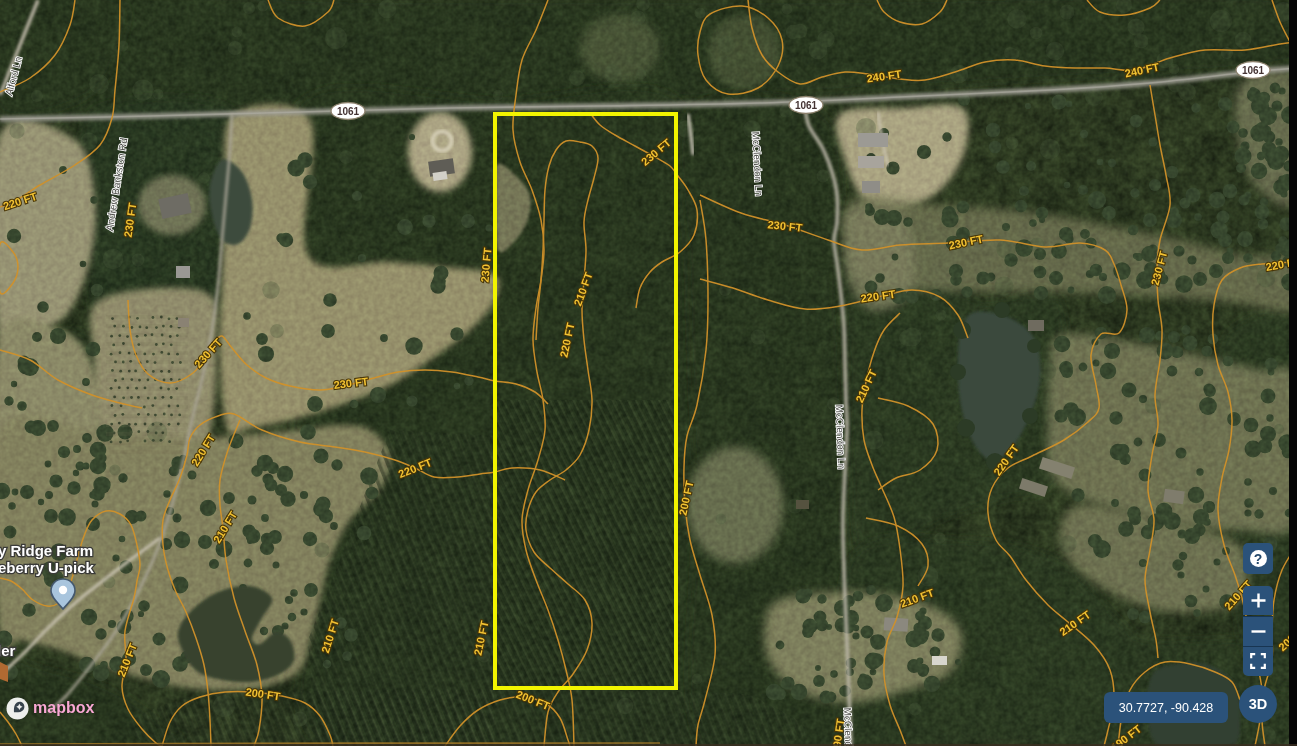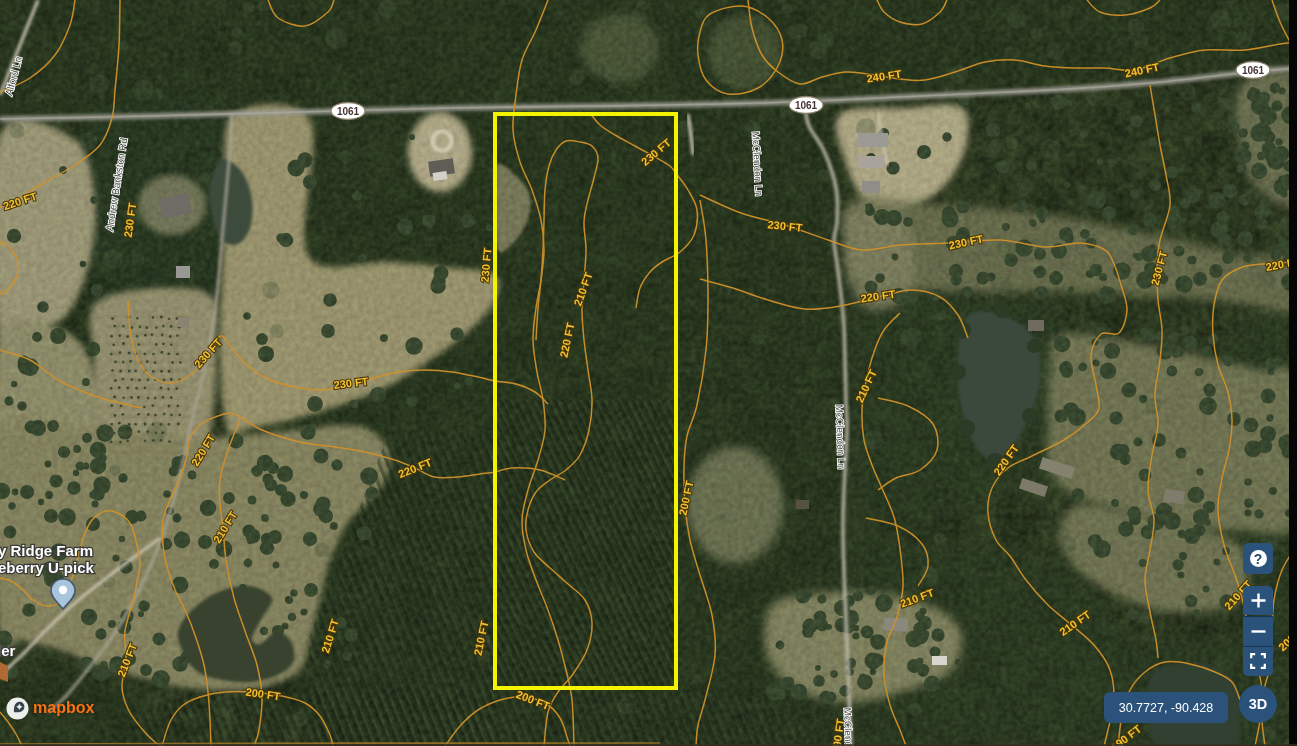--- a/index.html
+++ b/index.html
@@ -974,21 +974,21 @@
 <circle cx="63" cy="590" r="4.2" fill="#ffffff"></circle>
 
 <path d="M 0,662 L 8,666 L 8,682 L 0,679 Z" fill="#b06a32"></path>
 </svg>
 
 <div style="position:absolute;left:6px;top:696px;width:120px;height:24px;display:flex;align-items:center;">
 <svg width="23" height="23" viewBox="0 0 23 23">
         <circle cx="11.5" cy="11.5" r="11" fill="rgba(255,255,255,0.92)"></circle>
         <path d="M16.9,6.1 C15.2,4.4 12.5,4.3 10.6,5.8 C8.4,7.5 7.9,10.5 7.9,13.3 c0,1.1 0.12,1.95 0.12,1.95 s1.0,0.12 2.1,0.12 c2.8,0 5.8,-0.5 7.4,-2.7 C19.0,10.7 18.6,7.8 16.9,6.1 Z M14.5,10.9 l-1.1,2.0 -1.1,-2.0 -2.0,-1.1 2.0,-1.1 1.1,-2.0 1.1,2.0 2.0,1.1 Z" fill="#37434d"></path>
       </svg>
-<span style="color:#f97316;font-size:16px;font-weight:bold;letter-spacing:0px;margin-left:4px;text-shadow:0 0 3px rgba(0,0,0,0.45);">mapbox</span>
+<span style="color:#f9a8d4;font-size:16px;font-weight:bold;letter-spacing:0px;margin-left:4px;text-shadow:0 0 3px rgba(0,0,0,0.45);">mapbox</span>
 </div>
 
 <div class="btn" style="left:1243px;top:543px;width:30px;height:31px;border-radius:5px;">
 <div style="width:17px;height:17px;border-radius:50%;background:#fff;color:#24486b;font-size:14px;font-weight:bold;display:flex;align-items:center;justify-content:center;">?</div>
 </div>
 
 <div class="btn" style="left:1243px;top:586px;width:30px;height:29px;border-radius:5px 5px 0 0;">
 <svg width="17" height="17" viewBox="0 0 17 17" stroke="#fff" stroke-width="2.4">
         <path d="M8.5,1.5 V15.5 M1.5,8.5 H15.5"></path>
       </svg>

